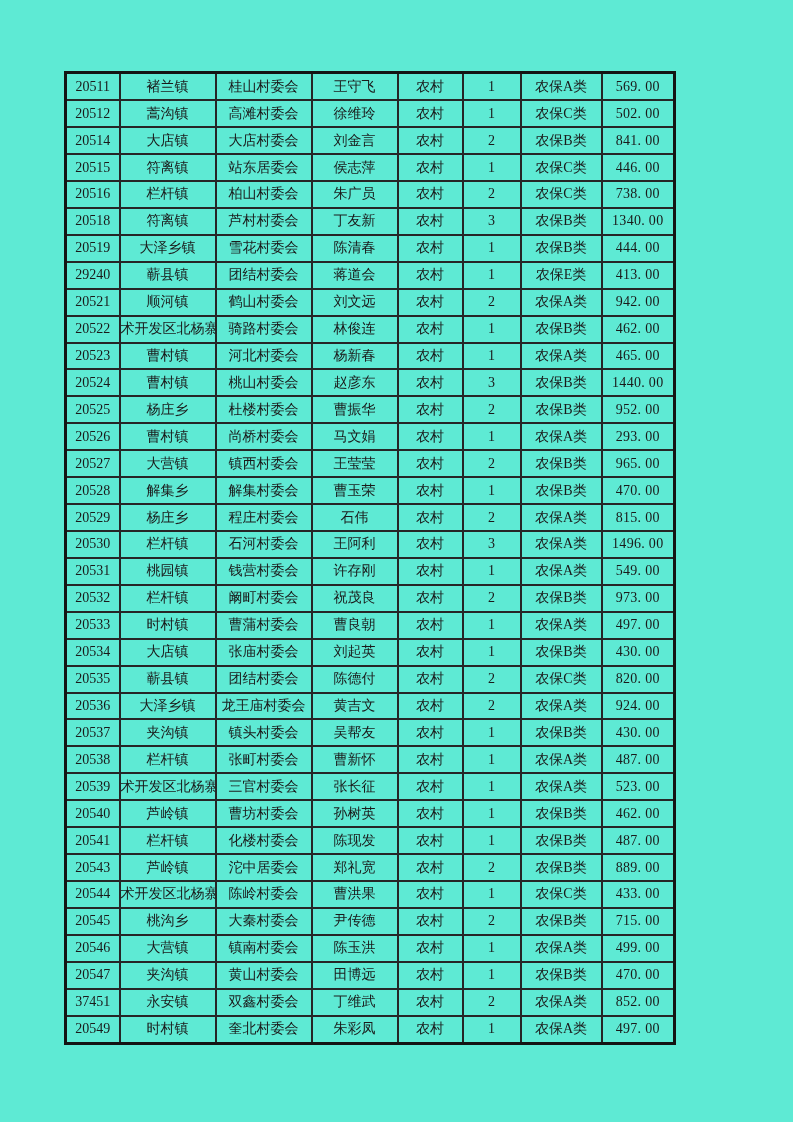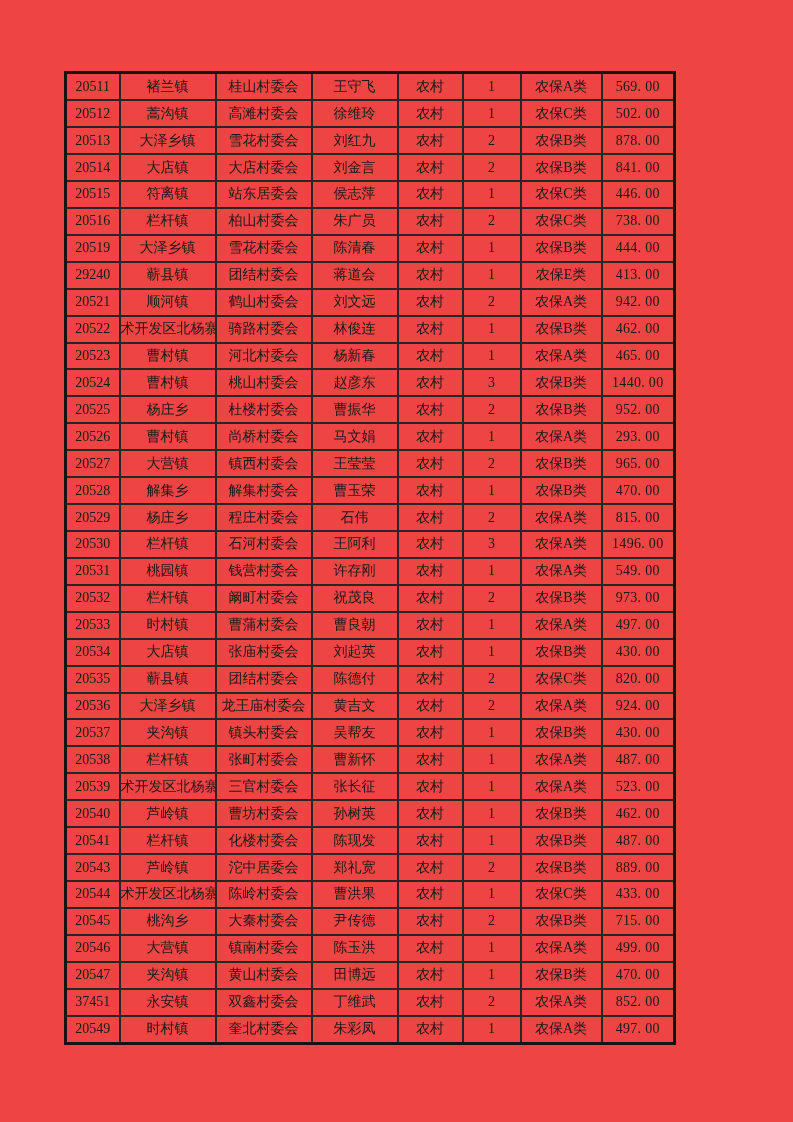--- a/index.html
+++ b/index.html
@@ -9,21 +9,21 @@
   body {
     width: 793px;
     height: 1122px;
     background: #ffffff;
     font-family: "Liberation Serif", "DejaVu Serif", serif;
   }
   .sheet {
     position: relative;
     width: 793px;
     height: 1122px;
-    background: #ef4444;
+    background: #5eead4;
     overflow: hidden;
   }
   table.grid {
     position: absolute;
     left: 64px;
     top: 71px;
     width: 609px;
     height: 974px;
     border-collapse: collapse;
     table-layout: fixed;
@@ -76,30 +76,20 @@
           <td class="col-serial">20512</td>
           <td class="col-town">蒿沟镇</td>
           <td class="col-village">高滩村委会</td>
           <td class="col-person-name">徐维玲</td>
           <td class="col-residence">农村</td>
           <td class="col-count">1</td>
           <td class="col-insurance-class">农保C类</td>
           <td class="col-amount">502. 00</td>
         </tr>
         <tr>
-          <td class="col-serial">20513</td>
-          <td class="col-town">大泽乡镇</td>
-          <td class="col-village">雪花村委会</td>
-          <td class="col-person-name">刘红九</td>
-          <td class="col-residence">农村</td>
-          <td class="col-count">2</td>
-          <td class="col-insurance-class">农保B类</td>
-          <td class="col-amount">878. 00</td>
-        </tr>
-        <tr>
           <td class="col-serial">20514</td>
           <td class="col-town">大店镇</td>
           <td class="col-village">大店村委会</td>
           <td class="col-person-name">刘金言</td>
           <td class="col-residence">农村</td>
           <td class="col-count">2</td>
           <td class="col-insurance-class">农保B类</td>
           <td class="col-amount">841. 00</td>
         </tr>
         <tr>
@@ -114,20 +104,30 @@
         </tr>
         <tr>
           <td class="col-serial">20516</td>
           <td class="col-town">栏杆镇</td>
           <td class="col-village">柏山村委会</td>
           <td class="col-person-name">朱广员</td>
           <td class="col-residence">农村</td>
           <td class="col-count">2</td>
           <td class="col-insurance-class">农保C类</td>
           <td class="col-amount">738. 00</td>
+        </tr>
+        <tr>
+          <td class="col-serial">20518</td>
+          <td class="col-town">符离镇</td>
+          <td class="col-village">芦村村委会</td>
+          <td class="col-person-name">丁友新</td>
+          <td class="col-residence">农村</td>
+          <td class="col-count">3</td>
+          <td class="col-insurance-class">农保B类</td>
+          <td class="col-amount">1340. 00</td>
         </tr>
         <tr>
           <td class="col-serial">20519</td>
           <td class="col-town">大泽乡镇</td>
           <td class="col-village">雪花村委会</td>
           <td class="col-person-name">陈清春</td>
           <td class="col-residence">农村</td>
           <td class="col-count">1</td>
           <td class="col-insurance-class">农保B类</td>
           <td class="col-amount">444. 00</td>

